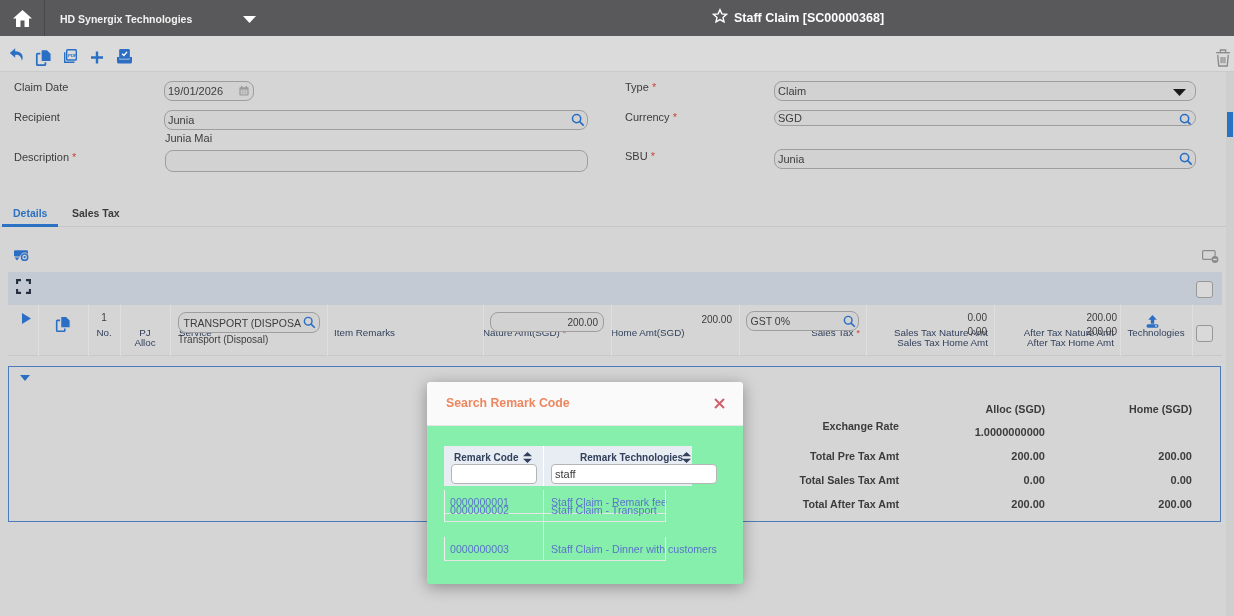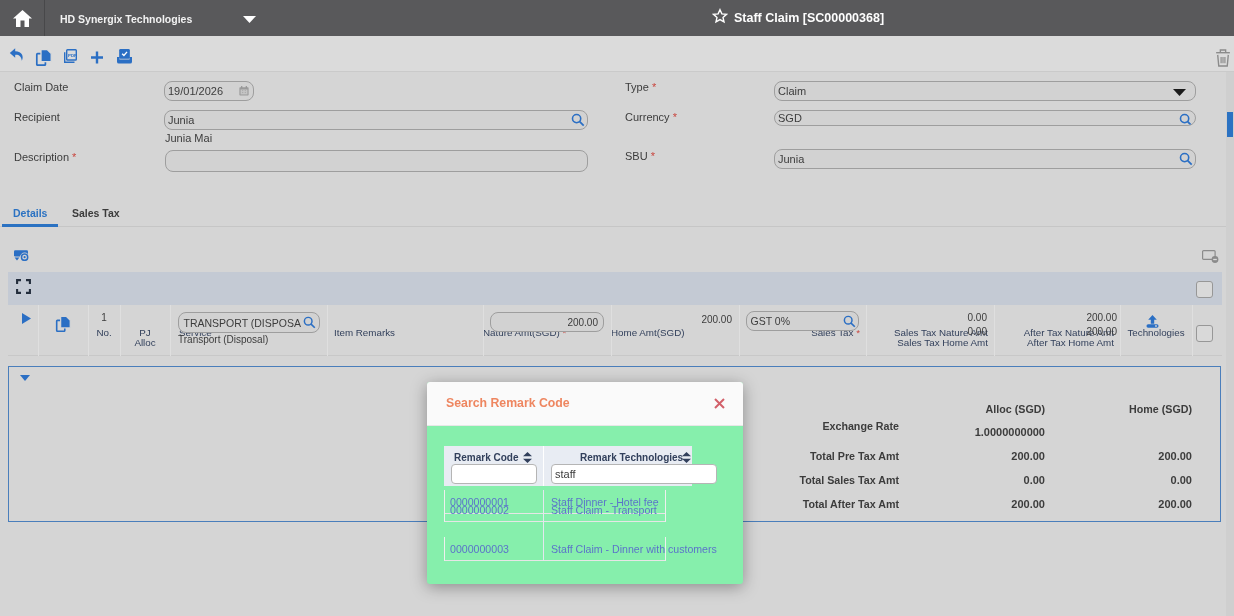--- a/index.html
+++ b/index.html
@@ -254,21 +254,21 @@
       <div class="mh" style="left:136px">Remark Technologies</div>
       <svg width="9" height="11" style="position:absolute;left:238px;top:6px" viewBox="0 0 9 11">
         <path d="M0 4.2 L4.5 0 L9 4.2 Z M0 6.8 L4.5 11 L9 6.8 Z" fill="#32405c"></path>
       </svg>
       <div class="mfi" style="left:7px;width:86px"></div>
       <div class="mfi" style="left:107px;width:166px">staff</div>
     </div>
     <div class="mdiv" style="top:0;height:40px;background:#fff"></div>
     <div class="mrow" style="top:44px">
       <div class="mlink" style="left:5px">0000000001</div>
-      <div class="mlink" style="left:106px">Staff Dinner - Hotel fee</div>
+      <div class="mlink" style="left:106px">Staff Claim - Remark fee</div>
     </div>
     <div class="mrow" style="top:52px">
       <div class="mlink" style="left:5px">0000000002</div>
       <div class="mlink" style="left:106px">Staff Claim - Transport</div>
     </div>
     <div class="mrow" style="top:91px">
       <div class="mlink" style="left:5px">0000000003</div>
       <div class="mlink" style="left:106px">Staff Claim - Dinner with customers</div>
     </div>
     <div class="mdiv" style="top:44px;height:70.5px"></div>

